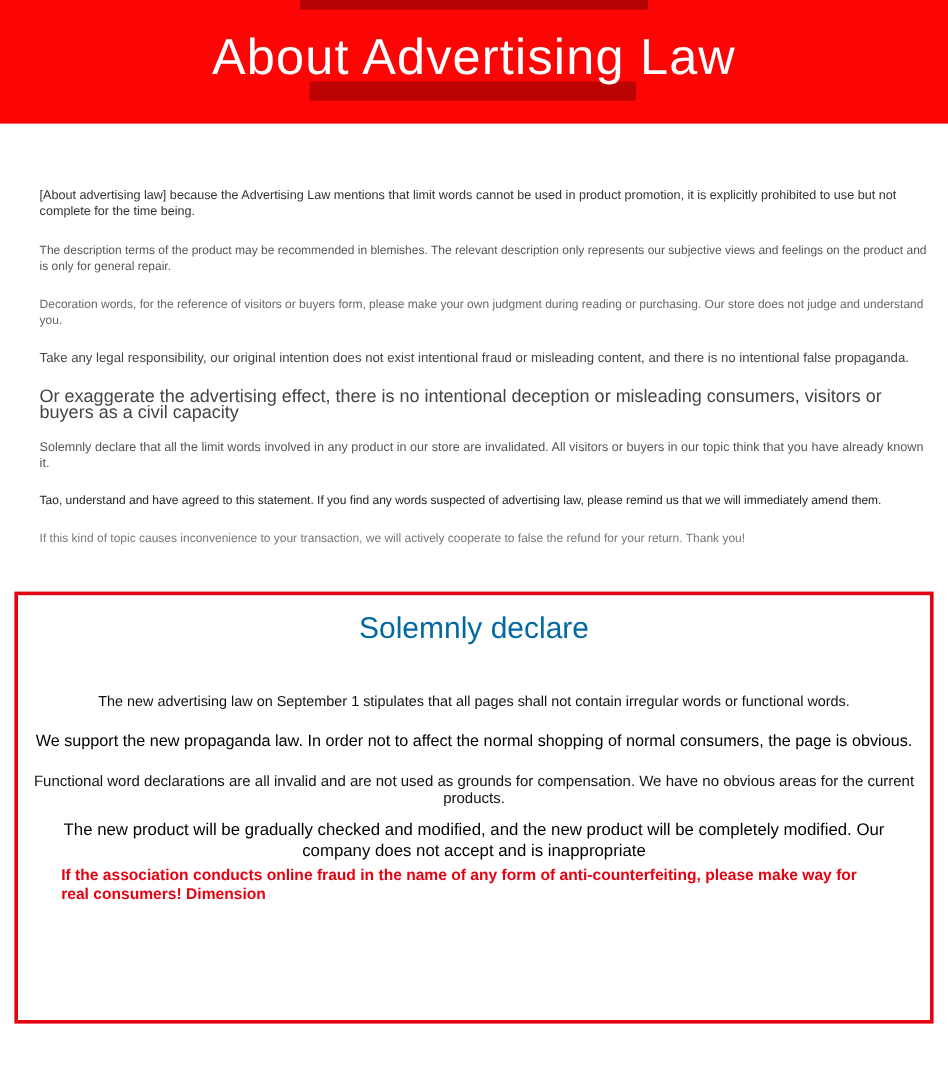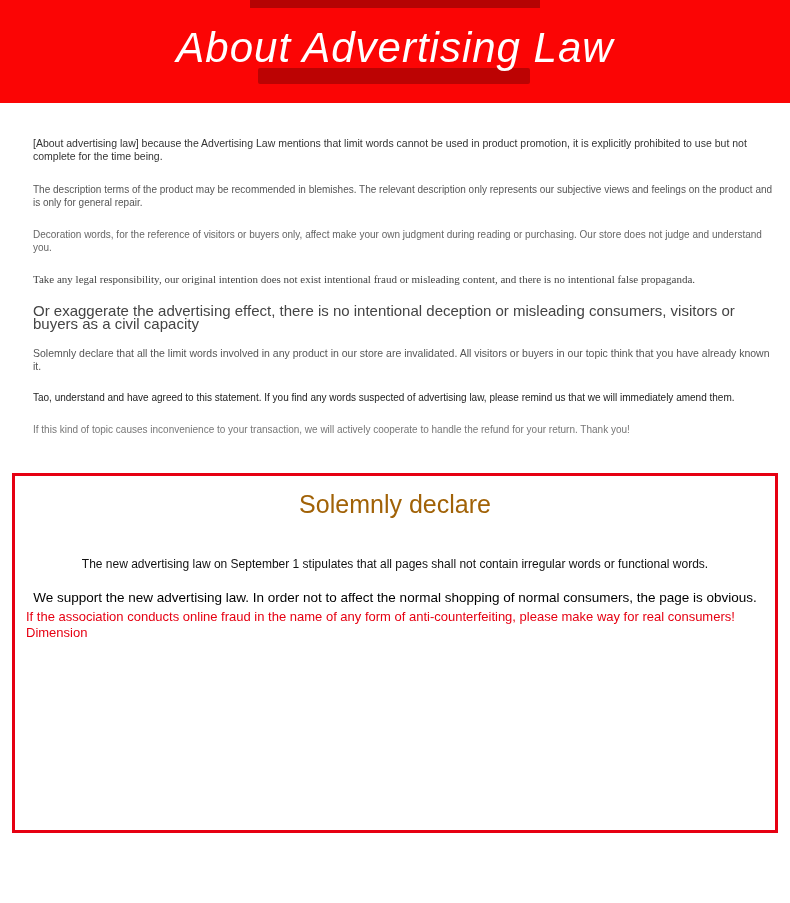--- a/index.html
+++ b/index.html
@@ -37,91 +37,93 @@
     border-radius: 2px;
   }
   .page-title {
     position: relative;
     z-index: 2;
     color: #ffffff;
     font-size: 42px;
     font-weight: 500;
     letter-spacing: 1px;
     margin-top: -8px;
-    font-style: italic;
   }
 
   
   .disclaimer {
     padding: 34px 14px 0 33px;
+    margin-top: 20px;
   }
   .disclaimer p {
     line-height: 13px;
     margin-bottom: 17px;
     white-space: normal;
   }
   .d0  { font-size: 10.5px; color: #333; margin-bottom: 20px !important; }
   .d1  { font-size: 9.5px;  color: #555; margin-bottom: 22px !important; }
   .d2  { font-size: 10px;   color: #555; margin-bottom: 19px !important; }
   .d3  { font-size: 10px;   color: #666; margin-bottom: 19px !important; }
-  .d4  { font-size: 11px;   color: #444; margin-bottom: 18px !important; font-family: Liberation Serif, serif; }
+  .d4  { font-size: 11px;   color: #444; margin-bottom: 18px !important; }
   .d5  { font-size: 15px;   color: #444; margin-bottom: 17px !important; }
   .d6  { font-size: 11.5px; color: #555; line-height: 15px !important; margin-bottom: 14px !important; }
   .d7  { font-size: 10.5px; color: #444; margin-bottom: 19px !important; }
   .d8  { font-size: 10.5px; color: #555; margin-bottom: 18px !important; }
   .d9  { font-size: 10px;   color: #222; margin-bottom: 19px !important; }
   .d10 { font-size: 10px;   color: #777; }
 
   
   .declare-box {
     margin: 37px 12px 0 12px;
     width: 766px;
     height: 360px;
     border: 3px solid #e60012;
     background: #ffffff;
     text-align: center;
     overflow: hidden;
   }
   .declare-title {
-    color: #a16207;
+    color: #0369a1;
     font-size: 25px;
     font-weight: 500;
     margin-top: 14px;
   }
   .declare-box p { color: #000000; }
   .l0 { margin-top: 38px; font-size: 12px;   color: #111 !important; }
   .l1 { margin-top: 19px; font-size: 13.5px; color: #000 !important; }
   .l2 { margin-top: 15px; font-size: 12.5px; color: #111 !important; }
   .l3 { margin-top: 19px; font-size: 12.5px; color: #111 !important; }
   .l4 { margin-top: 11px; font-size: 14px;   color: #000 !important; line-height: 17px; padding: 0 30px; }
-  .l5 { margin-top: 4px;  font-size: 13px;   color: #e60012 !important; text-align: left; padding: 0 11px; line-height: 16px; }
+  .l5 { margin-top: 4px;  font-size: 13px;   color: #e60012 !important; text-align: left; padding: 0 36px; line-height: 16px; font-weight: bold; }
 </style>
 </head>
 <body>
 
 <div class="page">
 
   <div class="header">
     <div class="header-top-accent"></div>
     <div class="header-bottom-accent"></div>
     <div class="page-title">About Advertising Law</div>
   </div>
 
   <div class="disclaimer">
     <p class="d0">[About advertising law] because the Advertising Law mentions that limit words cannot be used in product promotion, it is explicitly prohibited to use but not complete for the time being.</p>
     <p class="d2">The description terms of the product may be recommended in blemishes. The relevant description only represents our subjective views and feelings on the product and is only for general repair.</p>
-    <p class="d3">Decoration words, for the reference of visitors or buyers only, affect make your own judgment during reading or purchasing. Our store does not judge and understand you.</p>
+    <p class="d3">Decoration words, for the reference of visitors or buyers form, please make your own judgment during reading or purchasing. Our store does not judge and understand you.</p>
     <p class="d4">Take any legal responsibility, our original intention does not exist intentional fraud or misleading content, and there is no intentional false propaganda.</p>
     <p class="d5">Or exaggerate the advertising effect, there is no intentional deception or misleading consumers, visitors or buyers as a civil capacity</p>
     <p class="d8">Solemnly declare that all the limit words involved in any product in our store are invalidated. All visitors or buyers in our topic think that you have already known it.</p>
     <p class="d9">Tao, understand and have agreed to this statement. If you find any words suspected of advertising law, please remind us that we will immediately amend them.</p>
-    <p class="d10">If this kind of topic causes inconvenience to your transaction, we will actively cooperate to handle the refund for your return. Thank you!</p>
+    <p class="d10">If this kind of topic causes inconvenience to your transaction, we will actively cooperate to false the refund for your return. Thank you!</p>
   </div>
 
   <div class="declare-box">
     <div class="declare-title">Solemnly declare</div>
     <p class="l0">The new advertising law on September 1 stipulates that all pages shall not contain irregular words or functional words.</p>
-    <p class="l1">We support the new advertising law. In order not to affect the normal shopping of normal consumers, the page is obvious.</p>
+    <p class="l1">We support the new propaganda law. In order not to affect the normal shopping of normal consumers, the page is obvious.</p>
+    <p class="l3">Functional word declarations are all invalid and are not used as grounds for compensation. We have no obvious areas for the current products.</p>
+    <p class="l4">The new product will be gradually checked and modified, and the new product will be completely modified. Our company does not accept and is inappropriate</p>
     <p class="l5">If the association conducts online fraud in the name of any form of anti-counterfeiting, please make way for real consumers! Dimension</p>
 
   </div>
 
 </div>
 
 </body></html>

